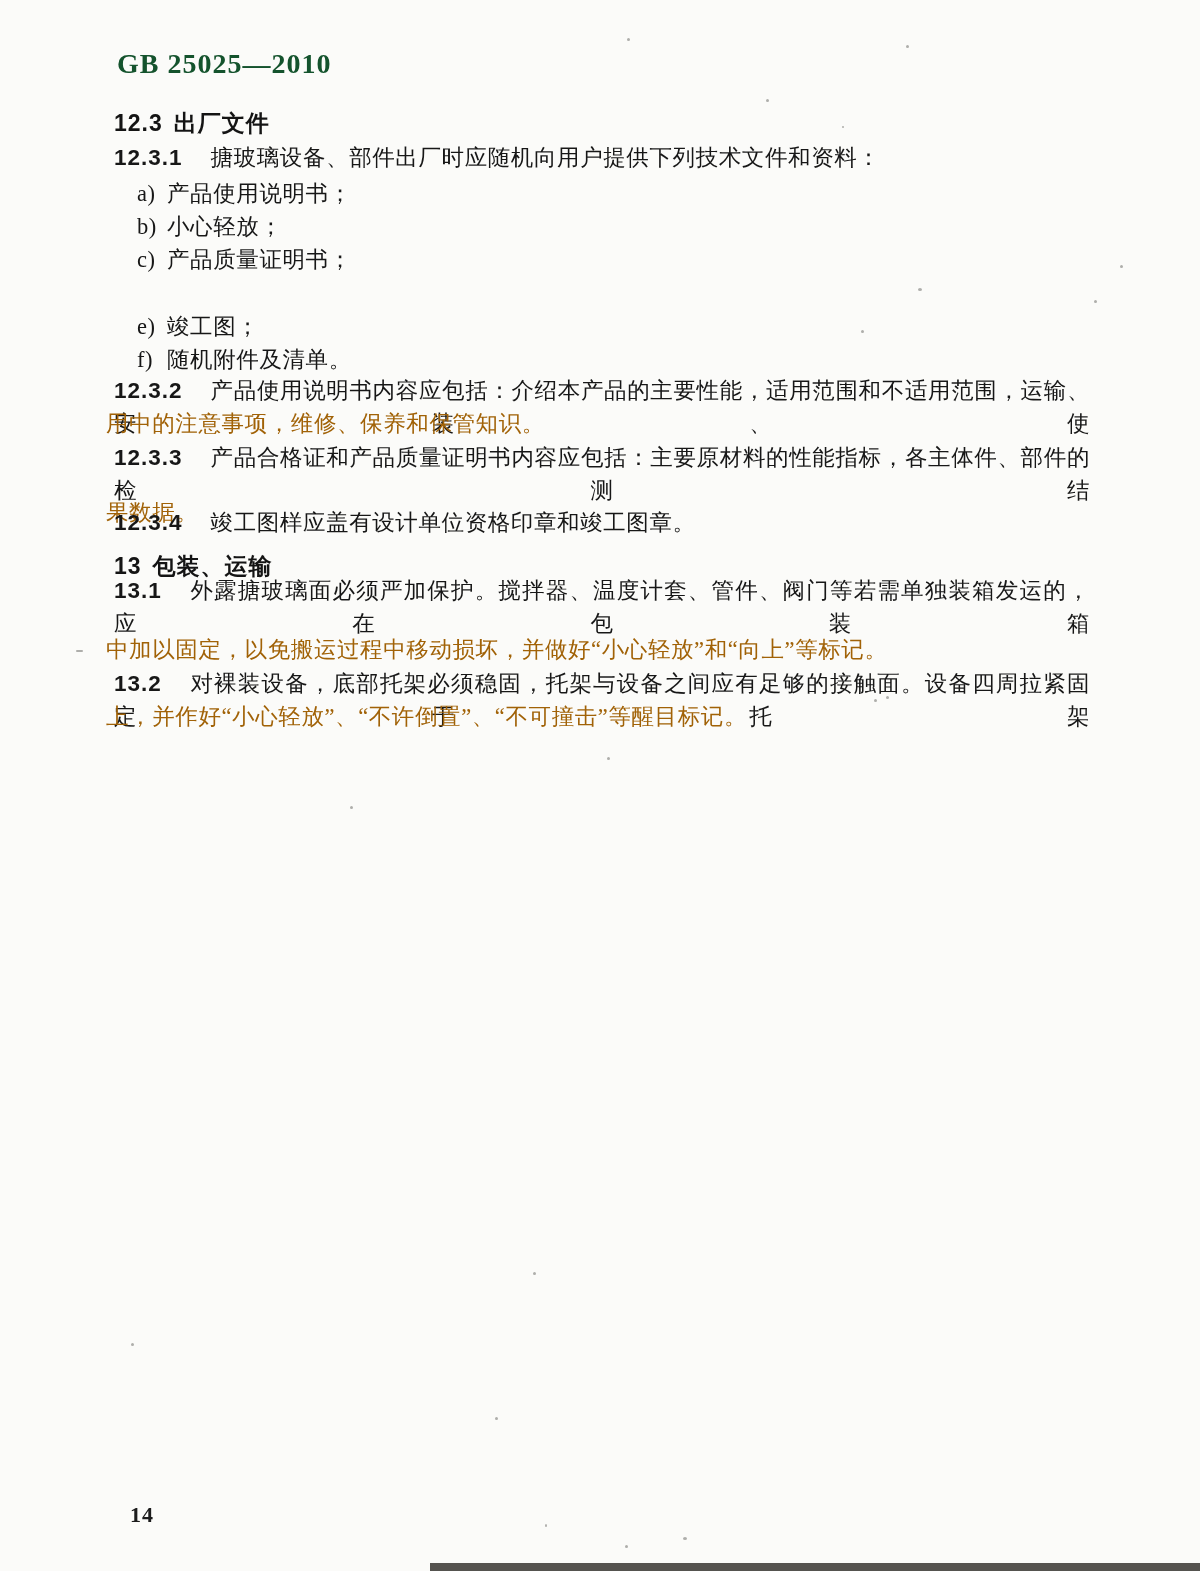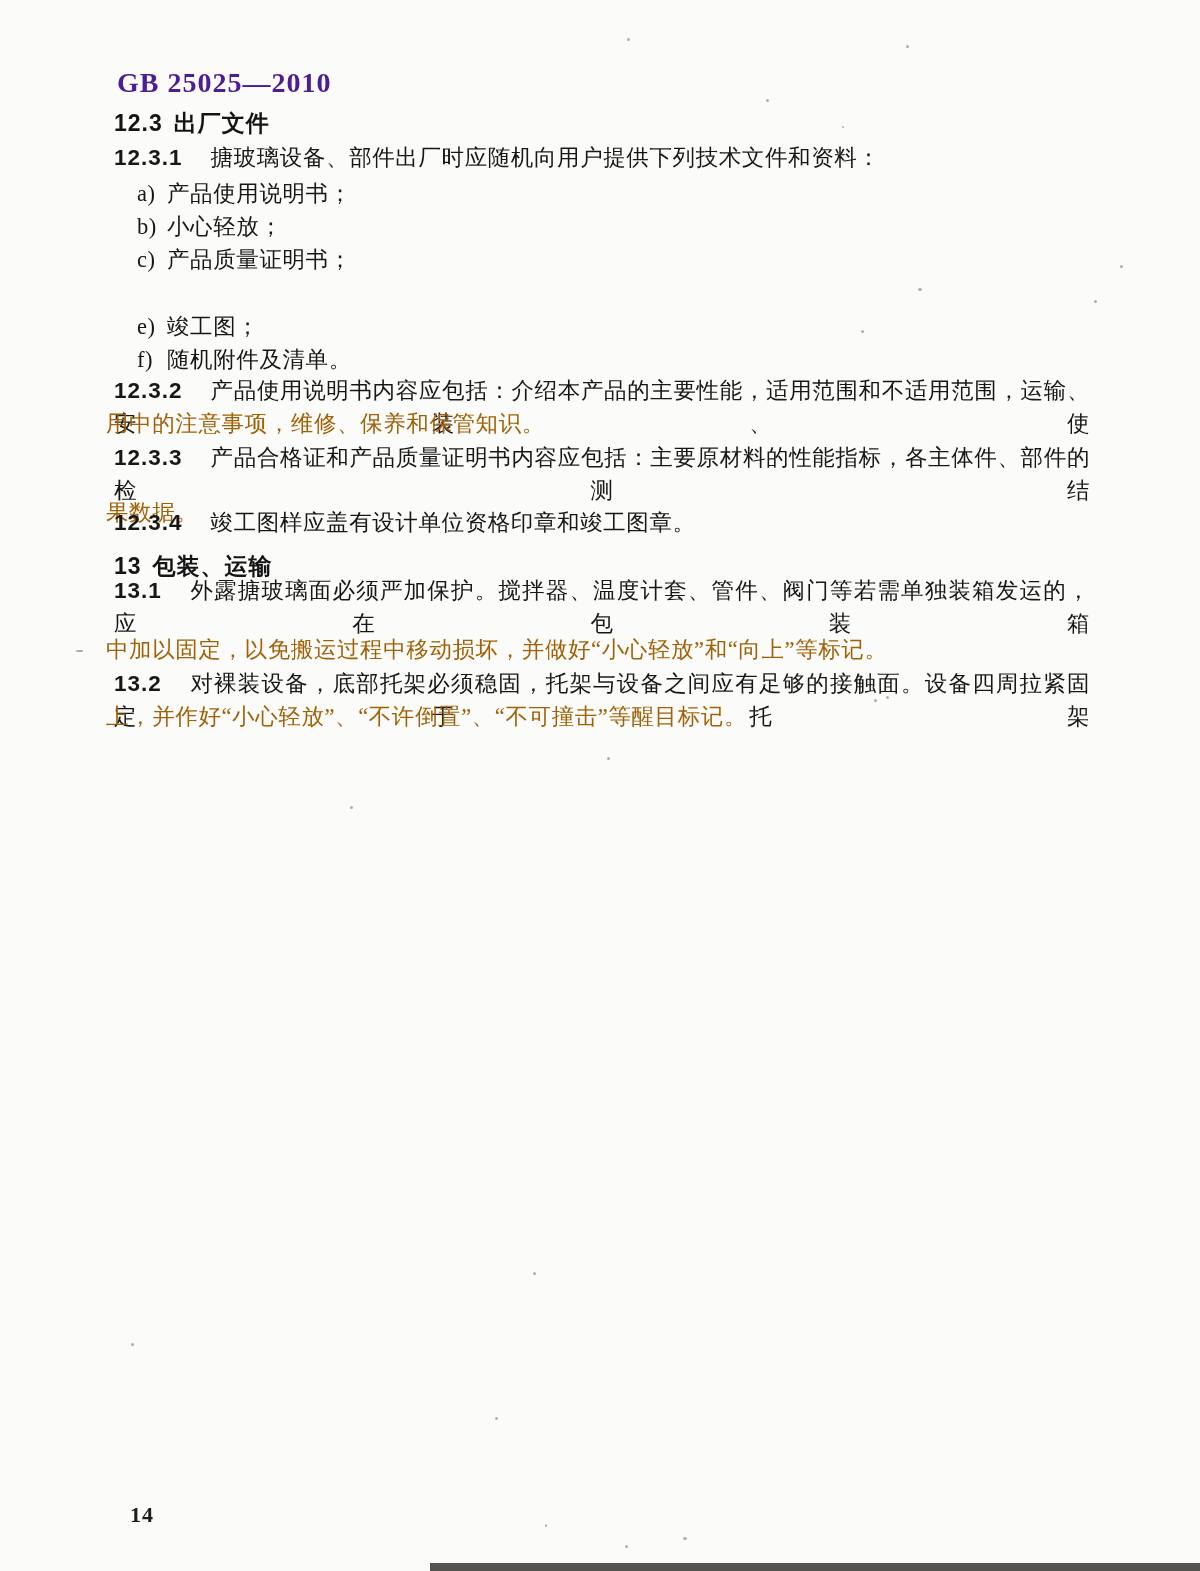--- a/index.html
+++ b/index.html
@@ -17,22 +17,21 @@
   }
 
   
   .std-code {
     position: absolute;
     left: 117px; top: 48px;
     font-family: "Liberation Serif", "DejaVu Serif", serif;
     font-weight: bold;
     font-size: 28px;
     letter-spacing: 1px;
-    color: #4c1d95;
-    margin-top: 19px;
+    color: #14532d;
   }
 
   
   .h2 {
     position: absolute;
     left: 114px;
     font-family: "Liberation Sans", "DejaVu Sans", sans-serif;
     font-weight: bold;
     font-size: 23px;
     line-height: 33px;

